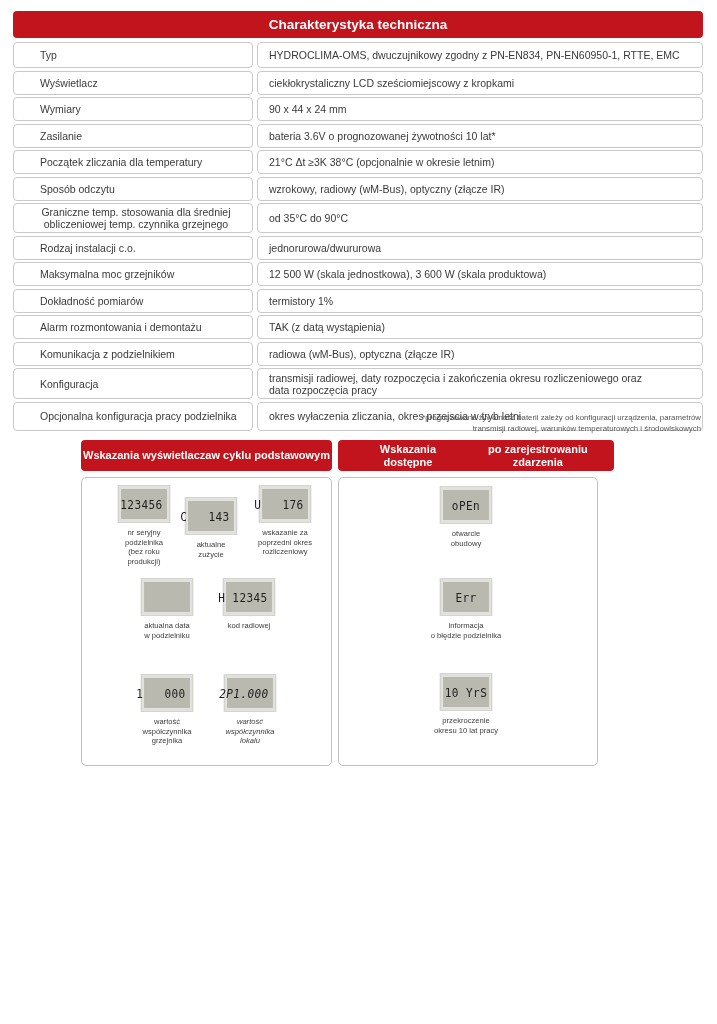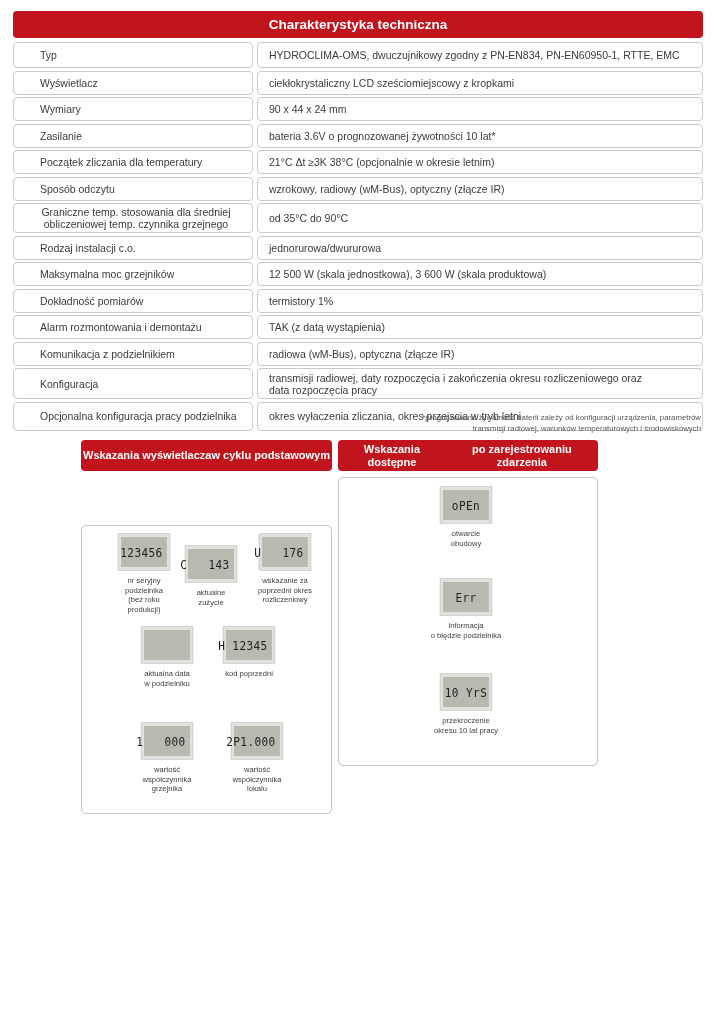--- a/index.html
+++ b/index.html
@@ -114,21 +114,21 @@
 
 <div class="footnote">
   <div>*prognozowana żywotność baterii zależy od konfiguracji urządzenia, parametrów</div>
   <div>transmisji radiowej, warunków temperaturowych i środowiskowych</div>
 </div>
 
 <div class="panel-header" style="left:81px; width:251px;">
   <div>Wskazania wyświetlacza</div>
   <div>w cyklu podstawowym</div>
 </div>
-<div class="panel" style="left:81px; width:251px;margin-top:48px;">
+<div class="panel" style="left:81px; width:251px;">
   <div class="lcd-item" style="left:22px; top:8px;">
     <div class="lcd">123456</div>
     <div class="lcd-caption">nr seryjny
 podzielnika
 (bez roku
 produkcji)</div>
   </div>
   <div class="lcd-item" style="left:89px; top:20px;">
     <div class="lcd">C   143</div>
     <div class="lcd-caption">aktualne
@@ -140,37 +140,37 @@
 poprzedni okres
 rozliczeniowy</div>
   </div>
   <div class="lcd-item" style="left:45px; top:101px;">
     <div class="lcd"></div>
     <div class="lcd-caption">aktualna data
 w podzielniku</div>
   </div>
   <div class="lcd-item" style="left:127px; top:101px;">
     <div class="lcd">H 12345</div>
-    <div class="lcd-caption">kod poprzedni</div>
+    <div class="lcd-caption">kod radiowej</div>
   </div>
   <div class="lcd-item" style="left:45px; top:197px;">
     <div class="lcd">1   000</div>
     <div class="lcd-caption">wartość
 współczynnika
 grzejnika</div>
   </div>
-  <div class="lcd-item" style="left:135px; top:197px;">
+  <div class="lcd-item" style="left:128px; top:197px;font-style:italic;">
     <div class="lcd">2P1.000</div>
     <div class="lcd-caption">wartość
 współczynnika
 lokalu</div>
   </div>
 </div>
 
-<div class="panel-header" style="left:338px; width:260px;">
+<div class="panel-header" style="left:338px; width:260px;padding-left:16px;">
   <div>Wskazania dostępne</div>
   <div>po zarejestrowaniu zdarzenia</div>
 </div>
 <div class="panel" style="left:338px; width:260px;">
   <div class="lcd-item" style="left:72px; top:9px; width:110px;">
     <div class="lcd center">oPEn</div>
     <div class="lcd-caption">otwarcie
 obudowy</div>
   </div>
   <div class="lcd-item" style="left:72px; top:101px; width:110px;">

